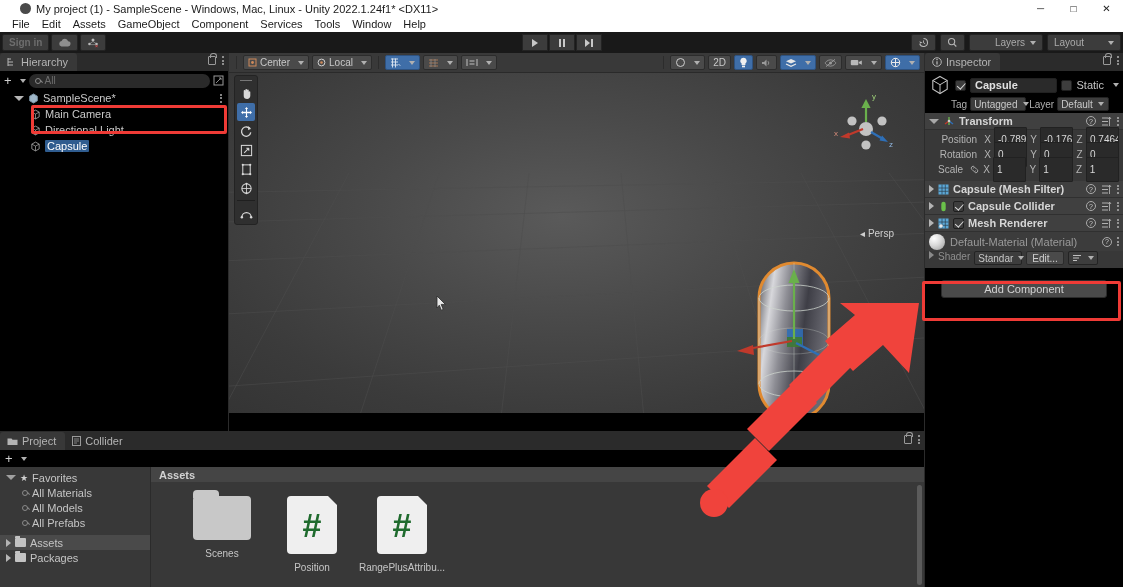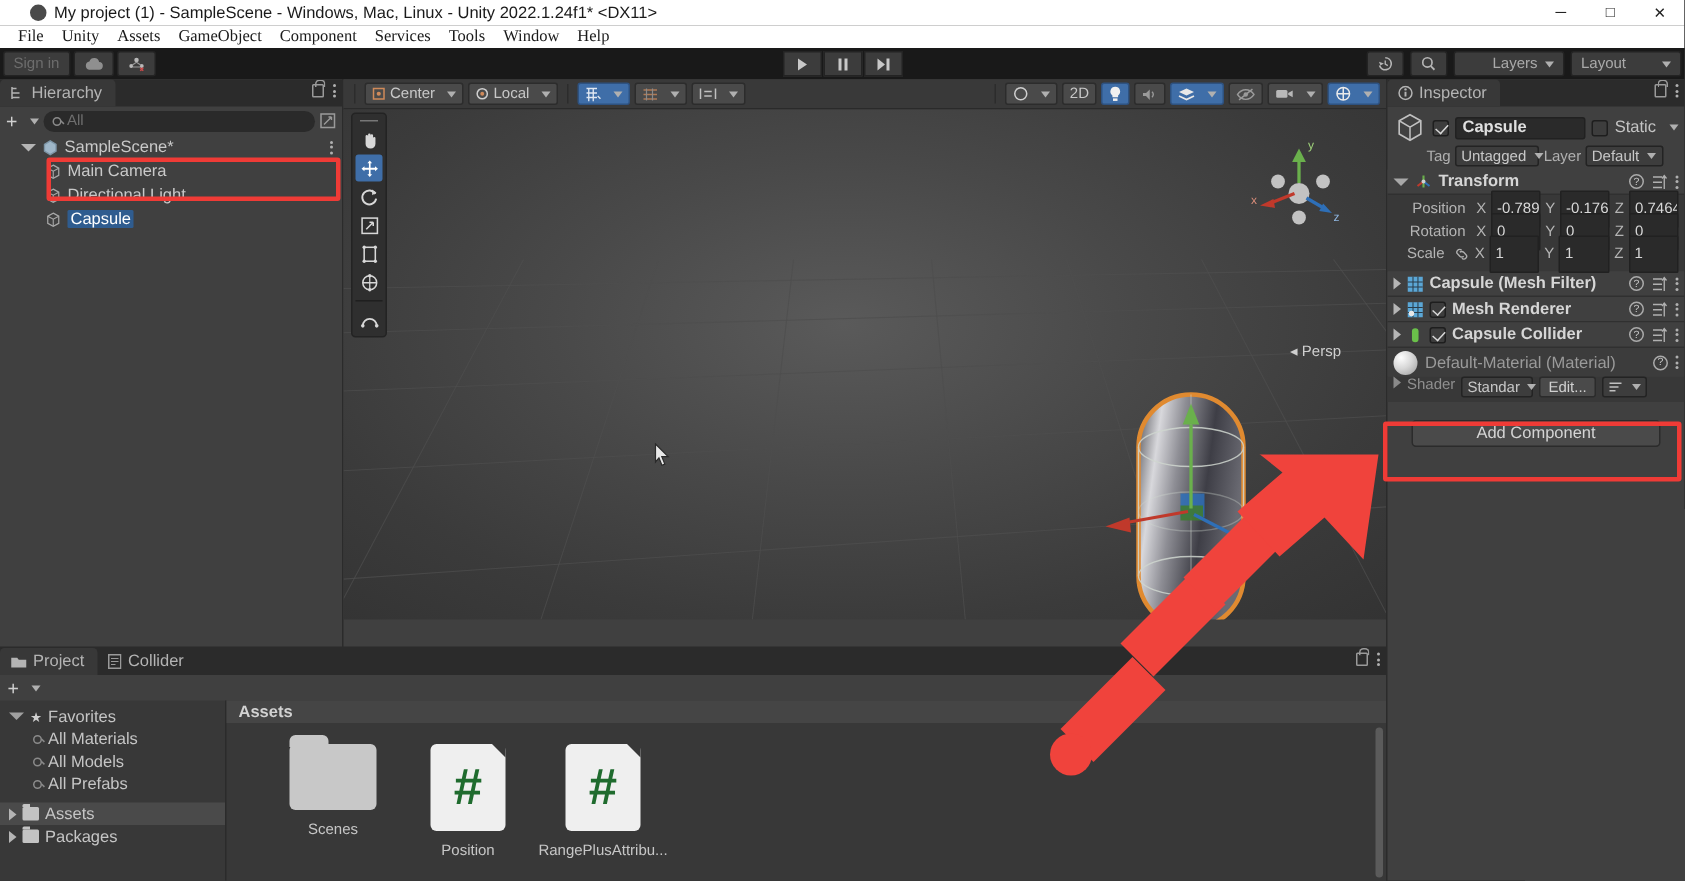--- a/index.html
+++ b/index.html
@@ -27,34 +27,34 @@
   .winbtns { position: absolute; right: 0; top: 0; height: 17px; display: flex; }
   .winbtn {
     width: 33px; height: 17px; display: flex;
     align-items: center; justify-content: center;
     font-size: 10px; color: #222;
   }
   #menubar {
     height: 15px; background: #ffffff; color: #1a1a1a;
     display: flex; align-items: center; padding-left: 6px; font-size: 11px;
   }
-  #menubar .mi { padding: 0 6px; line-height: 15px; font-family: Liberation Serif, serif; }
+  #menubar .mi { padding: 0 6px; line-height: 15px; }
 
   
   #toolbar {
     height: 21px; background: #191919;
     display: flex; align-items: center; position: relative;
   }
   .tb-btn {
     height: 17px; min-width: 20px; background: #3c3c3c;
     border: 1px solid #232323; display: flex; align-items: center;
     justify-content: center; color: #aaa; font-size: 10px;
     margin-left: 2px; padding: 0 6px; border-radius: 2px;
   }
-  .signin { color: #6d6d6d; }
+  .signin { color: #6d6d6d; font-weight: bold; }
   .play-group {
     position: absolute; left: 50%; transform: translateX(-50%);
     display: flex; gap: 1px;
   }
   .play-group .pb {
     width: 26px; height: 17px; background: #3c3c3c;
     border: 1px solid #232323; display: flex;
     align-items: center; justify-content: center;
   }
   .tri { width: 0; height: 0; border-left: 6px solid #c8c8c8;
@@ -67,21 +67,21 @@
   .stepico .b { width: 2px; height: 8px; background: #c8c8c8; }
   .tb-right { position: absolute; right: 2px; display: flex; align-items: center; gap: 2px; }
   .dd-arrow {
     width: 0; height: 0; border-left: 3px solid transparent;
     border-right: 3px solid transparent; border-top: 4px solid #b0b0b0;
     margin-left: 5px; flex: none;
   }
 
   
   #workspace { position: relative; height: 549px; background: #2b2b2b; }
-  .panel { position: absolute; background: #404040; }
+  .panel { position: absolute; background: #000000; }
   .ptabbar {
     height: 18px; background: #2b2b2b; display: flex;
     align-items: flex-end; position: relative;
   }
   .ptab {
     height: 18px; padding: 0 9px 0 7px; display: flex; align-items: center;
     gap: 4px; font-size: 11px; color: #b4b4b4; background: transparent;
   }
   .ptab.active { background: #383838; border-top-left-radius: 3px; border-top-right-radius: 3px; }
   .ptab-icons { position: absolute; right: 4px; top: 3px; display: flex; gap: 6px; align-items: center; }
@@ -274,21 +274,21 @@
   <span>My project (1) - SampleScene - Windows, Mac, Linux - Unity 2022.1.24f1* &lt;DX11&gt;</span>
   <div class="winbtns">
     <div class="winbtn">─</div>
     <div class="winbtn">□</div>
     <div class="winbtn close">✕</div>
   </div>
 </div>
 
 <div id="menubar">
   <div class="mi">File</div>
-  <div class="mi">Unity</div>
+  <div class="mi">Edit</div>
   <div class="mi">Assets</div>
   <div class="mi">GameObject</div>
   <div class="mi">Component</div>
   <div class="mi">Services</div>
   <div class="mi">Tools</div>
   <div class="mi">Window</div>
   <div class="mi">Help</div>
 </div>
 
 <div id="toolbar">
@@ -763,47 +763,47 @@
             <i></i>
             <i></i>
             <i></i>
           </span>
       </span>
     </div>
 
     <div class="comp-header">
       <span class="disclosure"></span>
       <svg width="11" height="11" viewBox="0 0 11 11">
+        <rect x="3.3" y="0.8" width="4.4" height="9.4" rx="2.2" fill="#6ac04a"></rect>
+      </svg>
+      <span class="cb checked"></span>
+      <span>Capsule Collider</span>
+      <span class="hdr-right">
+        <span class="help-ico">?</span>
+        <svg width="11" height="11" viewBox="0 0 11 11">
+            <path d="M1 2h6M1 5.5h6M1 9h6" stroke="#b0b0b0" stroke-width="1"></path>
+            <path d="M8.5 1v9M7 3l1.5-2L10 3" stroke="#b0b0b0" stroke-width="0.9" fill="none"></path>
+          </svg>
+        <span class="kebab">
+            <i></i>
+            <i></i>
+            <i></i>
+          </span>
+      </span>
+    </div>
+
+    <div class="comp-header">
+      <span class="disclosure"></span>
+      <svg width="11" height="11" viewBox="0 0 11 11">
         <rect x="0.5" y="0.5" width="10" height="10" fill="#5ba7d6"></rect>
         <path d="M0.5 4h10M0.5 7.3h10M4 0.5v10M7.3 0.5v10" stroke="#2b3d4a" stroke-width="0.7"></path>
         <circle cx="3" cy="8" r="1.8" fill="#e8e8e8"></circle>
       </svg>
       <span class="cb checked"></span>
       <span>Mesh Renderer</span>
-      <span class="hdr-right">
-        <span class="help-ico">?</span>
-        <svg width="11" height="11" viewBox="0 0 11 11">
-            <path d="M1 2h6M1 5.5h6M1 9h6" stroke="#b0b0b0" stroke-width="1"></path>
-            <path d="M8.5 1v9M7 3l1.5-2L10 3" stroke="#b0b0b0" stroke-width="0.9" fill="none"></path>
-          </svg>
-        <span class="kebab">
-            <i></i>
-            <i></i>
-            <i></i>
-          </span>
-      </span>
-    </div>
-
-    <div class="comp-header">
-      <span class="disclosure"></span>
-      <svg width="11" height="11" viewBox="0 0 11 11">
-        <rect x="3.3" y="0.8" width="4.4" height="9.4" rx="2.2" fill="#6ac04a"></rect>
-      </svg>
-      <span class="cb checked"></span>
-      <span>Capsule Collider</span>
       <span class="hdr-right">
         <span class="help-ico">?</span>
         <svg width="11" height="11" viewBox="0 0 11 11">
             <path d="M1 2h6M1 5.5h6M1 9h6" stroke="#b0b0b0" stroke-width="1"></path>
             <path d="M8.5 1v9M7 3l1.5-2L10 3" stroke="#b0b0b0" stroke-width="0.9" fill="none"></path>
           </svg>
         <span class="kebab">
             <i></i>
             <i></i>
             <i></i>

